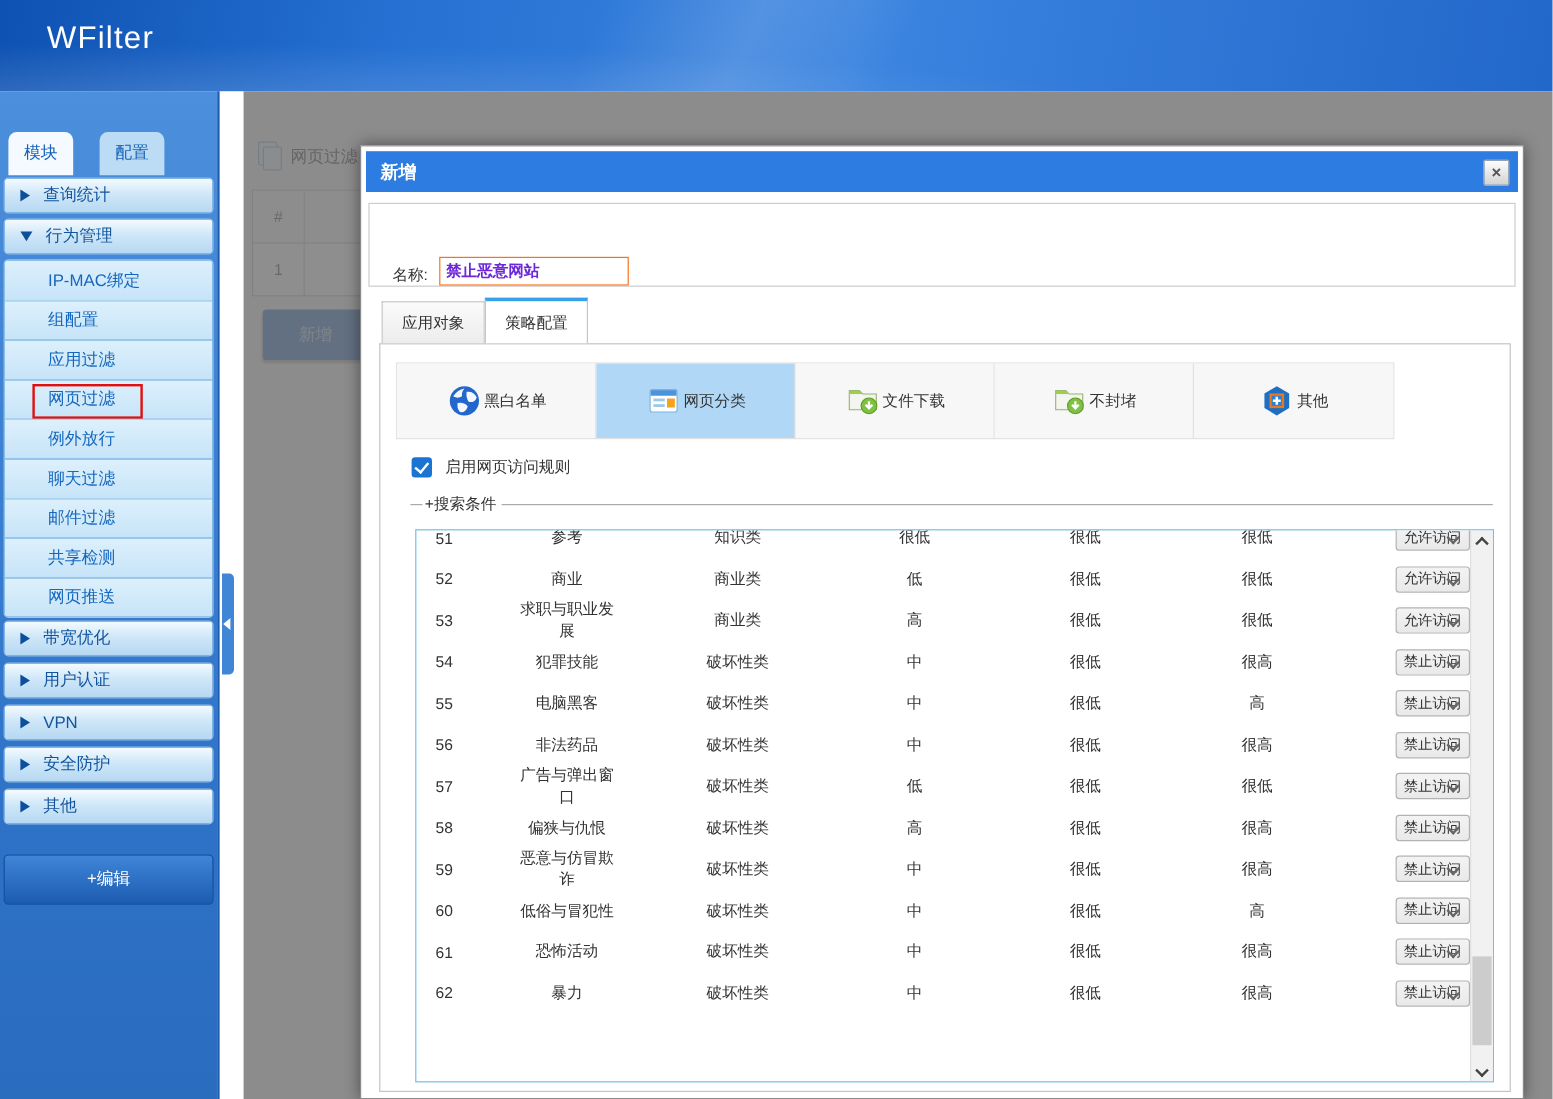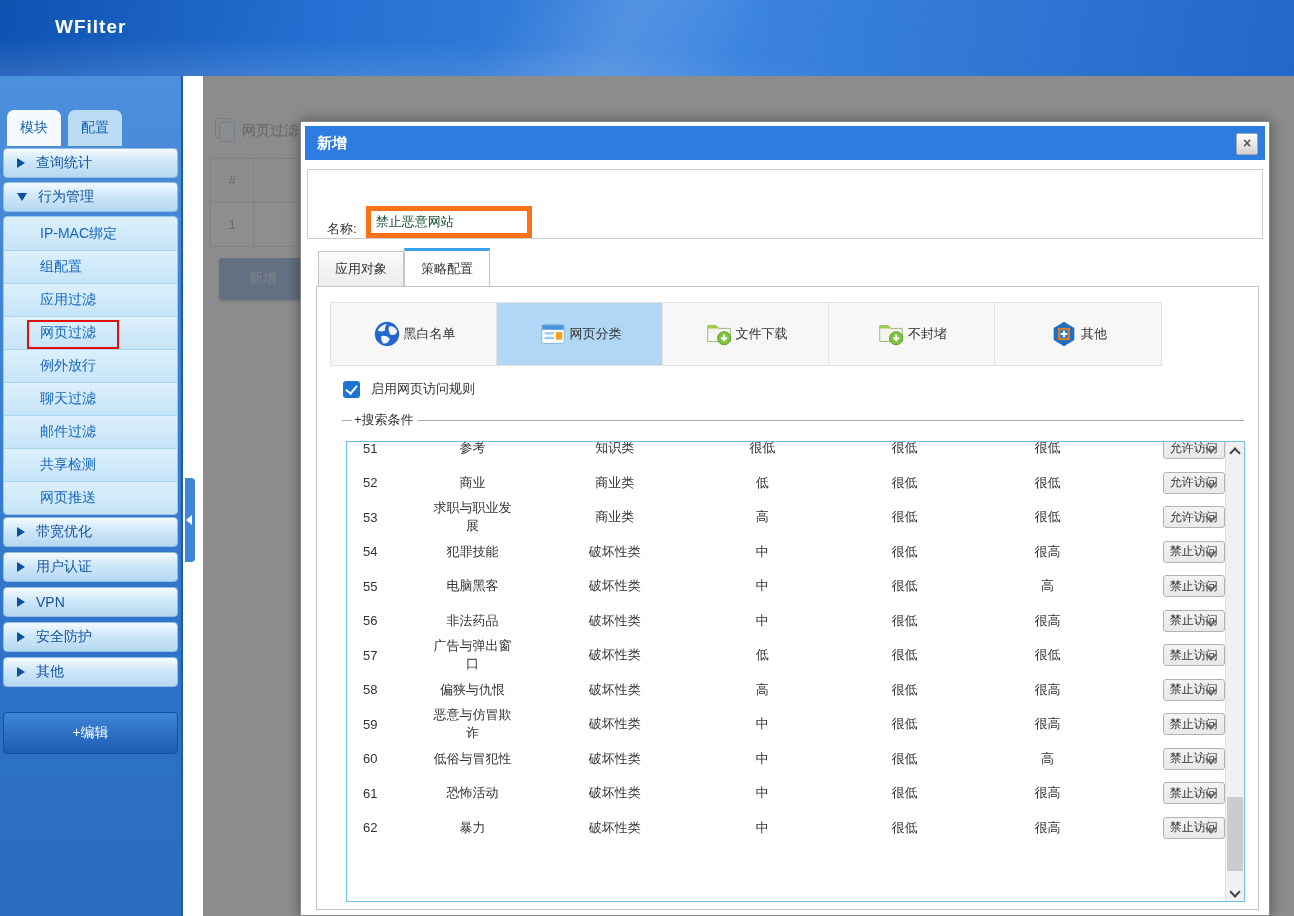--- a/index.html
+++ b/index.html
@@ -5,27 +5,27 @@
   html,body{margin:0;padding:0;background:#fff;}
   .app{position:relative;width:1294px;height:916px;overflow:hidden;
        font-family:"Liberation Sans","DejaVu Sans",sans-serif;background:#fff;}
 
   
   .header{position:absolute;left:0;top:0;width:1294px;height:76px;
     background:
       linear-gradient(115deg, rgba(255,255,255,0) 38%, rgba(255,255,255,0.14) 48%, rgba(255,255,255,0) 58%),
       radial-gradient(140% 160% at 10% 120%, rgba(255,255,255,0.18) 0%, rgba(255,255,255,0) 45%),
       linear-gradient(100deg,#0e52b2 0%,#2570d2 25%,#3c85e0 55%,#2267ca 100%);}
-  .logo{position:absolute;left:55px;top:16px;color:#fff;font-size:19px;font-weight:bold;letter-spacing:1px;}
+  .logo{position:absolute;left:39px;top:16px;color:#fff;font-size:26px;font-weight:normal;letter-spacing:1px;}
 
   
   .sidebar{position:absolute;left:0;top:76px;width:183px;height:840px;
     background:linear-gradient(180deg,#4c8fdc 0%,#2e73c8 70%,#2a6cbe 100%);
     border-right:2px solid #1d5cac;box-sizing:border-box;}
-  .side-tabs{position:absolute;top:34px;left:7px;display:flex;gap:7px;font-family:Liberation Mono, monospace;}
+  .side-tabs{position:absolute;top:34px;left:7px;display:flex;gap:22px;font-family:Liberation Mono, monospace;}
   .side-tab{height:36px;padding:0 13px;border-radius:7px 7px 0 0;display:flex;align-items:center;
     font-size:14px;color:#1460b4;cursor:pointer;}
   .side-tab.active{background:#f4faff;}
   .side-tab.inactive{background:#bcdcf6;}
   .side-items{position:absolute;top:72px;left:3px;right:3px;display:flex;flex-direction:column;text-align:center;}
   .side-item{box-sizing:border-box;cursor:pointer;}
   .side-item.t-group{height:30px;margin-bottom:4px;border-radius:4px;border:1px solid #8fbde6;
     background:linear-gradient(180deg,#f4fbff 0%,#cfe7f8 45%,#b6d8f2 100%);
     display:flex;align-items:center;gap:11px;padding-left:13px;color:#13549e;font-size:14px;}
   .side-item.low{margin-bottom:5px;}
@@ -69,22 +69,22 @@
   .modal{position:absolute;left:300px;top:121px;width:970px;height:795px;background:#fff;
     border:1px solid #8a8a8a;box-shadow:0 0 12px rgba(0,0,0,0.45);padding:4px;box-sizing:border-box;}
   .modal-title{height:34px;background:#2d7ce2;position:relative;display:flex;align-items:center;
     padding-left:12px;color:#fff;font-weight:bold;font-size:15px;}
   .modal-close{position:absolute;right:7px;top:7px;width:20px;height:20px;
     background:linear-gradient(#fefefe,#d2d2d2);border:1px solid #a8a8a8;border-radius:2px;
     color:#555;font-weight:bold;font-size:14px;line-height:18px;text-align:center;cursor:pointer;}
   .modal-body{position:relative;height:751px;}
   .name-box{margin:9px 2px 0 2px;height:70px;border:1px solid #ccc;display:flex;align-items:flex-end;
     padding-left:19px;gap:9px;font-size:13px;color:#333;box-sizing:border-box;}
-  .name-input{width:146px;height:22px;border:5px solid #f97316;font-size:13px;color:#14532d;padding:0 5px;
-    font-family:inherit;}
+  .name-input{width:146px;height:22px;border:1px solid #f97316;font-size:13px;color:#6d28d9;padding:0 5px;
+    font-family:inherit;font-weight:bold;}
   .tabs{display:flex;margin:12px 0 0 13px;position:relative;z-index:2;}
   .tab{width:86px;height:35px;display:flex;align-items:center;justify-content:center;font-size:13px;
     color:#333;background:linear-gradient(#fbfbfb,#ececec);border:1px solid #c6c6c6;border-bottom:none;
     cursor:pointer;box-sizing:border-box;}
   .tab.active{background:#fff;border-top:3px solid #38a0e8;height:38px;margin-top:-3px;margin-bottom:-1px;}
   .panel{margin:0 6px 0 11px;height:624px;border:1px solid #c4c4c4;position:relative;background:#fff;
     box-sizing:border-box;overflow:hidden;}
 
   
   .cat-bar{margin:15px 0 0 13px;width:832px;display:flex;border:1px solid #e2e2e2;box-sizing:border-box;}

